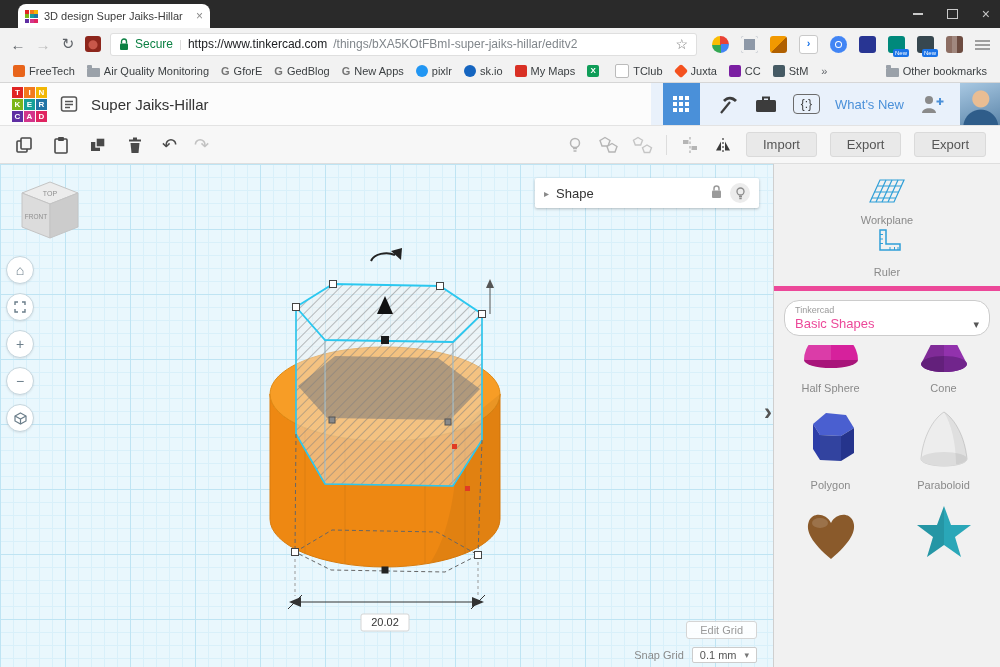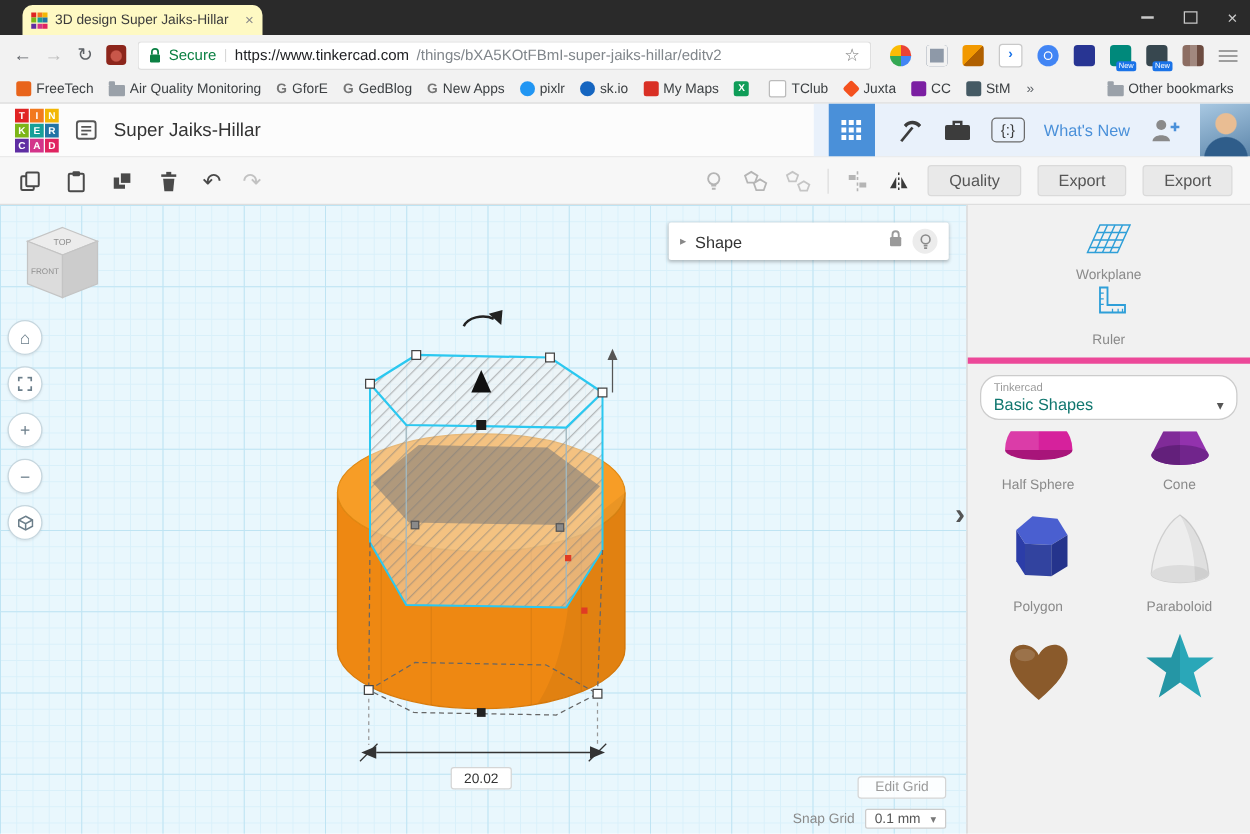--- a/index.html
+++ b/index.html
@@ -1,21 +1,21 @@
 <!DOCTYPE html>
 <html><head>
 <meta charset="utf-8">
 <style>
   html,body{margin:0;padding:0;width:1000px;height:667px;overflow:hidden;
     font-family:"Liberation Sans",sans-serif;-webkit-font-smoothing:antialiased;}
   .window{width:1000px;height:667px;position:relative;background:#fff;overflow:hidden;}
 
   
   .tab-strip{height:28px;background:#2a2a2a;display:flex;align-items:flex-end;position:relative;}
-  .tab{height:24px;width:178px;background:#fef9c3;border-radius:8px 8px 0 0;margin-left:18px;
+  .tab{height:24px;width:178px;background:#ffffff;border-radius:8px 8px 0 0;margin-left:18px;
     display:flex;align-items:center;padding:0 7px;gap:6px;}
   .favicon{width:13px;height:13px;display:grid;grid-template-columns:repeat(3,4px);grid-auto-rows:4px;gap:0.5px;flex:none;}
   .favicon span{display:block;}
   .fv0{background:#e02424}.fv1{background:#f2791e}.fv2{background:#f2b705}
   .fv3{background:#7cb518}.fv4{background:#169f98}.fv5{background:#2274a5}
   .fv6{background:#5f2ea3}.fv7{background:#d3348a}.fv8{background:#e02460}
   .tab-title{font-size:11px;color:#3c3c3c;white-space:nowrap;overflow:hidden;text-overflow:ellipsis;flex:1;}
   .tab-close{font-size:12px;color:#8a8a8a;flex:none;cursor:default;}
   .win-controls{position:absolute;right:10px;top:0;height:28px;display:flex;align-items:center;gap:24px;}
   .wc-min{width:10px;height:2px;background:#c9c9c9;}
@@ -131,21 +131,21 @@
   .collapse{position:absolute;right:1px;top:236px;font-size:24px;color:#555;line-height:1;font-weight:bold;}
 
   
   .sidebar{width:226px;background:#f1f1f1;border-left:1px solid #cfcfcf;display:flex;flex-direction:column;overflow:hidden;}
   .side-tools{display:flex;border-bottom:5px solid #ec4899;padding:10px 0 8px;flex-direction:column;}
   .side-tool{flex:1;display:flex;flex-direction:column;align-items:center;gap:6px;}
   .side-tool-label{font-size:11px;color:#8a8a8a;}
   .cat-box{margin:9px 10px;background:#fff;border:1px solid #ccc;border-radius:15px;display:flex;align-items:flex-end;
     padding:4px 10px;}
   .cat-brand{font-size:9px;color:#9a9a9a;line-height:1.2;}
-  .cat-name{font-size:13px;color:#0f766e;line-height:1.2;}
+  .cat-name{font-size:13px;color:#ec4899;line-height:1.2;}
   .cat-chev{margin-left:auto;color:#555;font-size:11px;}
   .gallery{flex:1;overflow:hidden;}
   .g-row{display:flex;}
   .tile{flex:1;display:flex;flex-direction:column;align-items:center;padding-top:10px;}
   .tile-label{font-size:11px;color:#8a8a8a;margin-top:3px;}
   .row1 .tile{padding-top:0;}
   .row1 .tile-shape{height:34px;overflow:hidden;}
   .row1 svg{margin-top:-32px;display:block;}
 </style>
 </head>
@@ -385,21 +385,21 @@
             <rect x="11.5" y="11" width="5.5" height="4" fill="#b5b5b5"></rect>
           </svg>
       </span>
       <span class="tb-ic">
         <svg width="20" height="20" viewBox="0 0 20 20">
             <polygon points="3,15.5 8,6.5 8,15.5" fill="#3a3a3a"></polygon>
             <polygon points="17,15.5 12,6.5 12,15.5" fill="#3a3a3a"></polygon>
             <path d="M10,3 V17.5" stroke="#3a3a3a" stroke-width="1.2" stroke-dasharray="2,2"></path>
           </svg>
       </span>
-      <button class="tb-btn">Quality</button>
+      <button class="tb-btn">Import</button>
       <button class="tb-btn">Export</button>
       <button class="tb-btn">Export</button>
     </div>
   </div>
 
   <div class="main">
     <div class="canvas">
 
       <svg class="viewcube" width="76" height="70" viewBox="0 0 76 70">
         <polygon points="38,4 66,15 38,26 10,15" fill="#ececec" stroke="#c4c4c4"></polygon>

